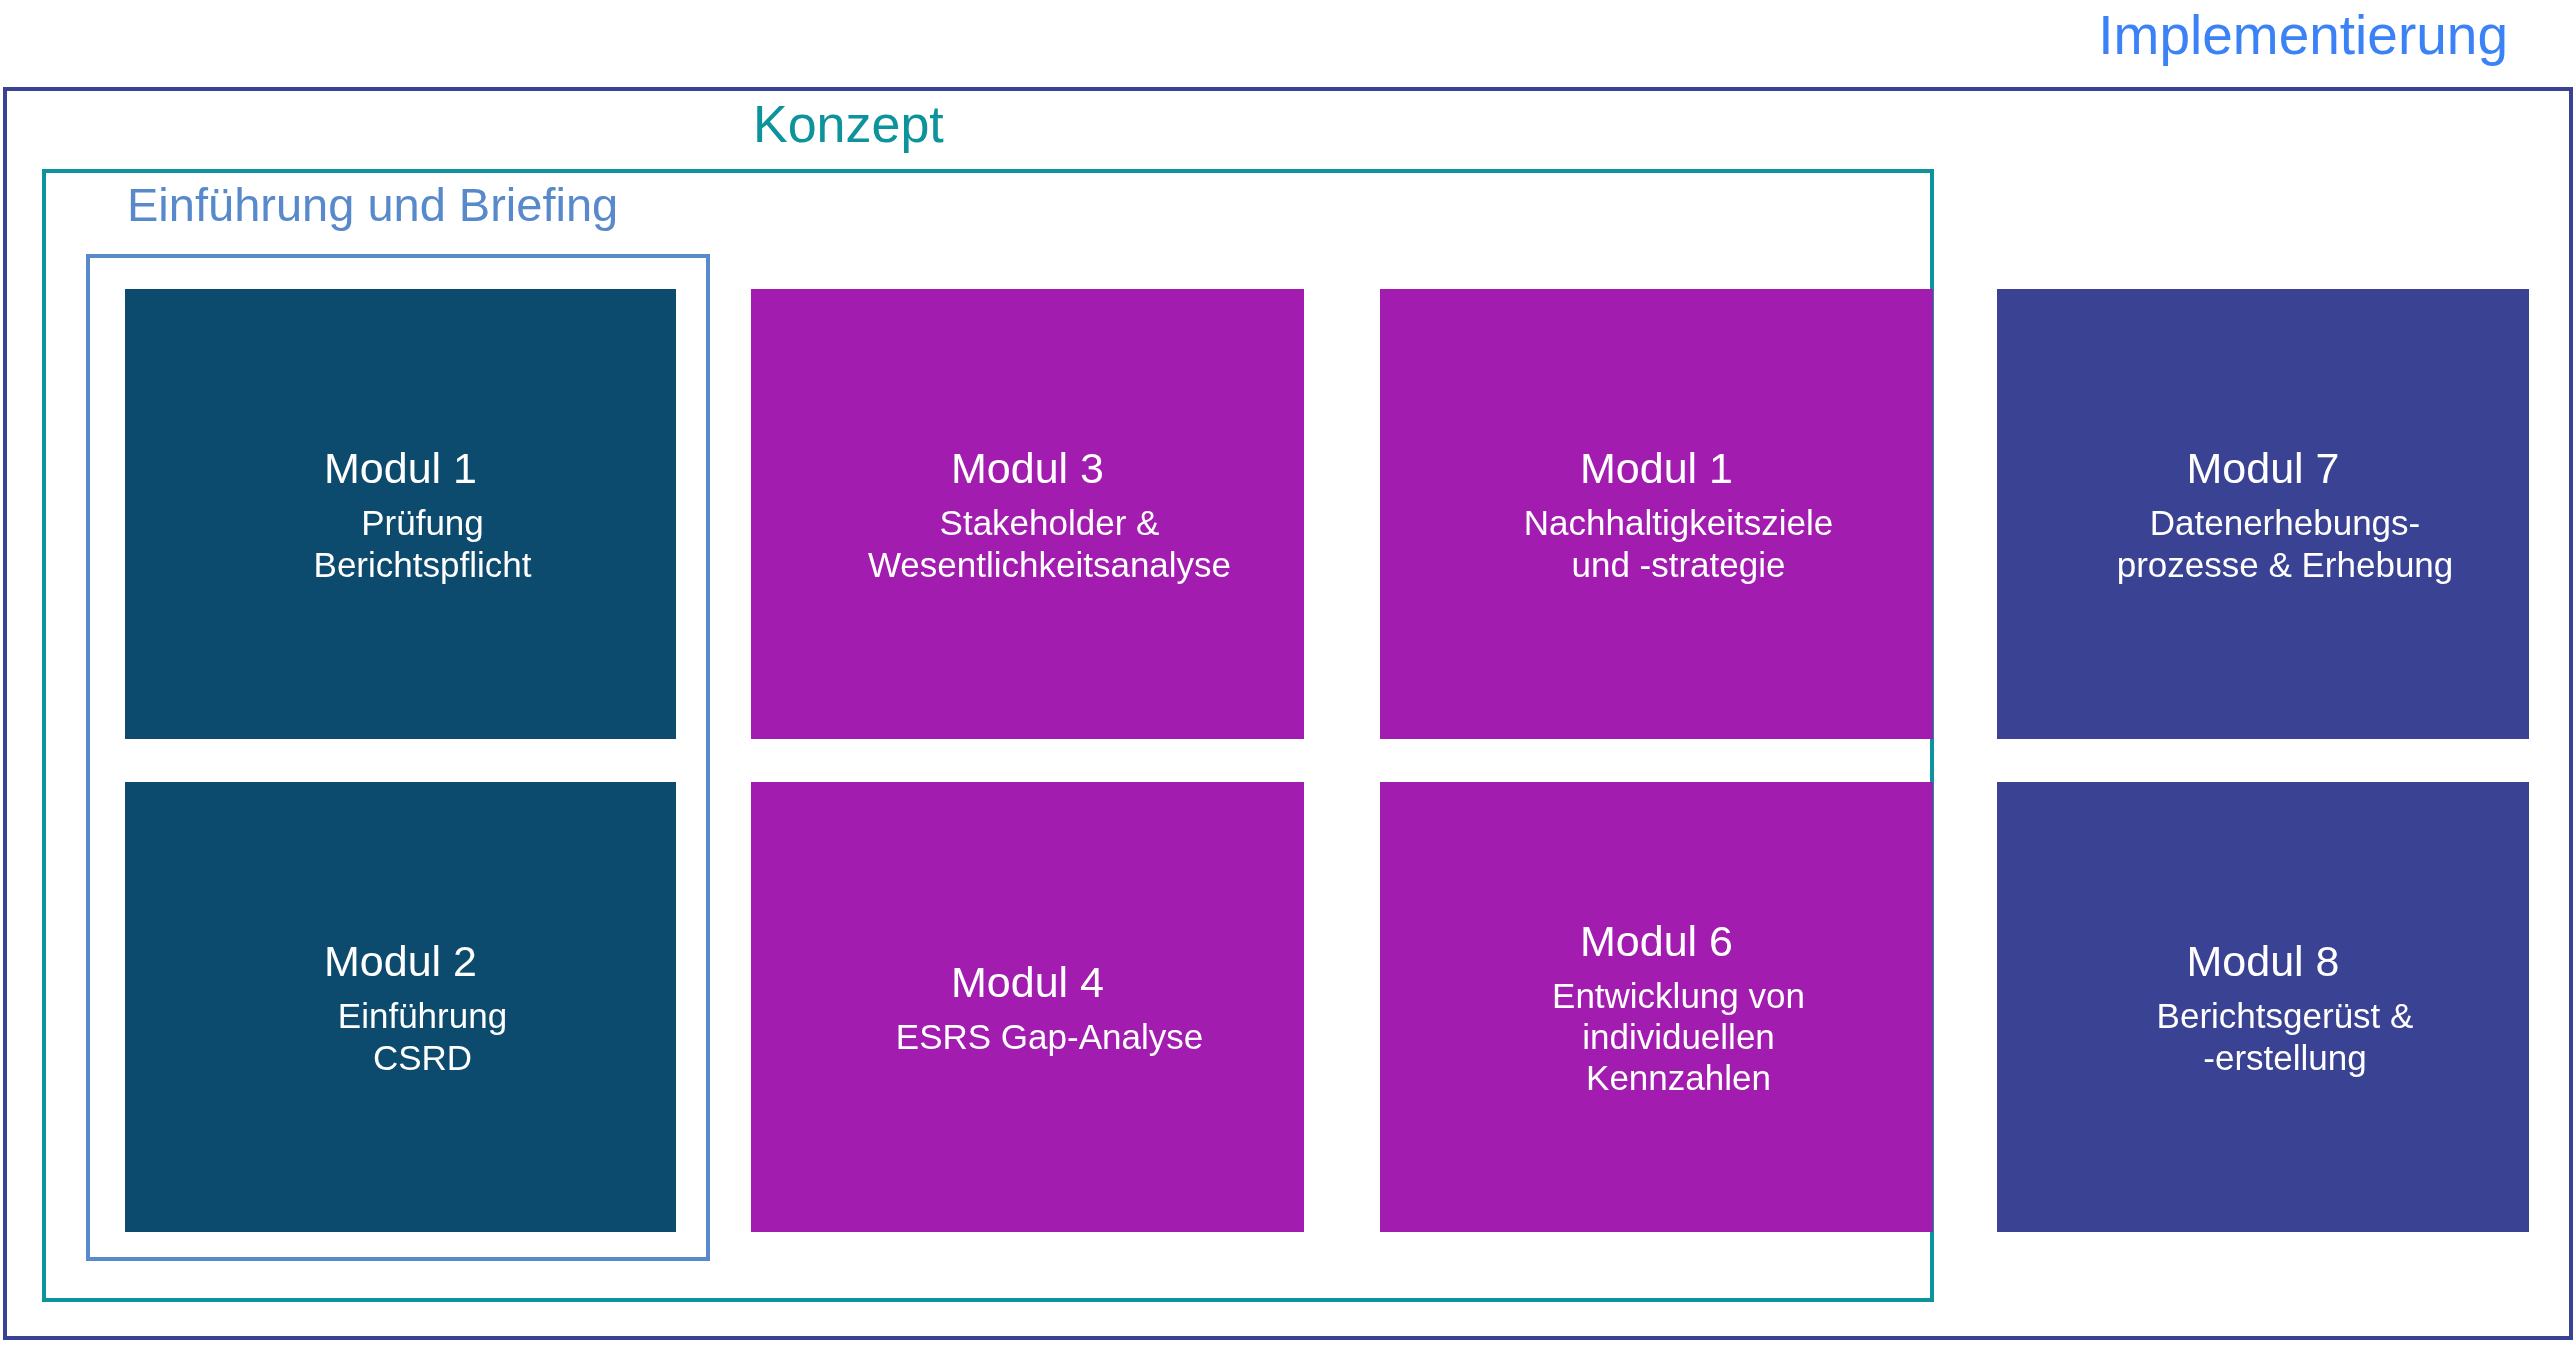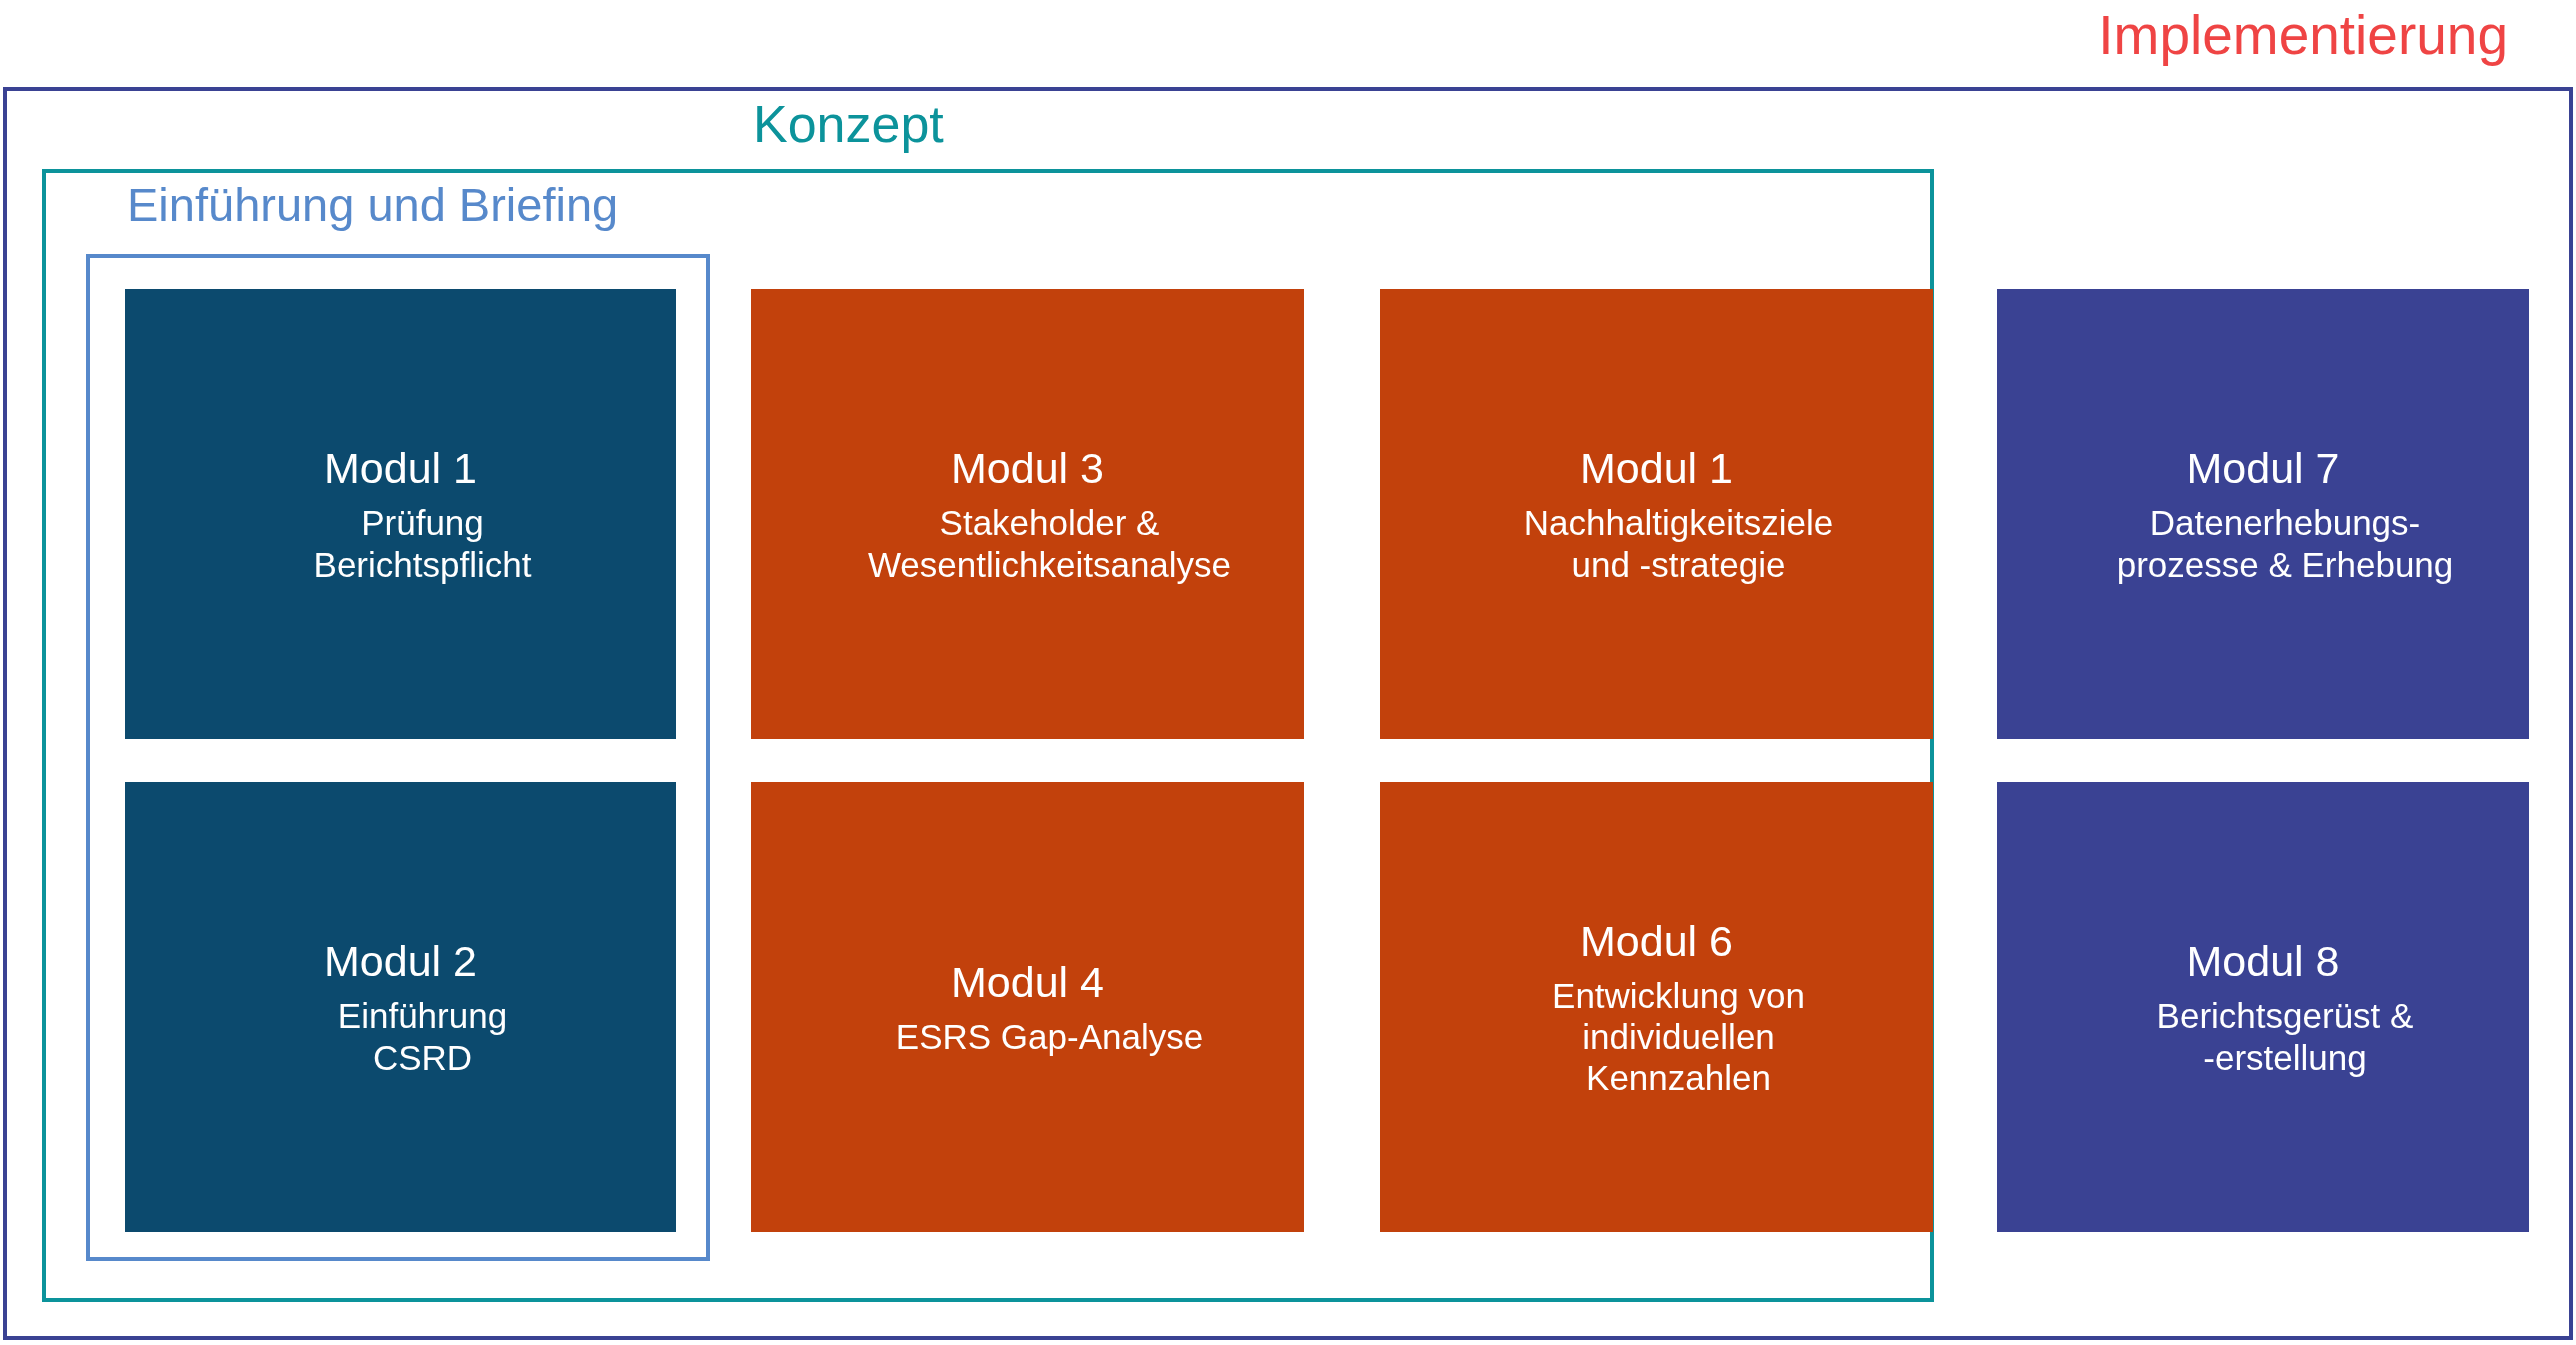--- a/index.html
+++ b/index.html
@@ -47,21 +47,21 @@
   
   .caption {
     position: absolute;
     white-space: nowrap;
     line-height: 1;
   }
   .caption-implementierung {
     right: 68px;
     top: 8.3px;
     font-size: 55px;
-    color: #ef4444;
+    color: #3b82f6;
   }
   .caption-konzept {
     left: 753px;
     top: 98px;
     font-size: 52px;
     color: #0c939b;
   }
   .caption-einfuehrung {
     left: 127px;
     top: 181px;
@@ -87,21 +87,21 @@
     white-space: nowrap;
   }
   .module .m-sub {
     font-size: 35px;
     line-height: 1.18;
     margin-top: 8.3px;
   }
   .module .m-sub span { display: block; margin-left: 44px; }
 
   .fill-blue  { background: #0c4a6e; }
-  .fill-teal  { background: #c2410c; }
+  .fill-teal  { background: #a21caf; }
   .fill-navy  { background: #3a4293; }
 
   
   .col-1 { left: 125px;  width: 551px; }
   .col-2 { left: 751px;  width: 553px; }
   .col-3 { left: 1380px; width: 553px; }
   .col-4 { left: 1997px; width: 532px; }
 
   
   .row-1 { top: 289px; height: 450px; }

